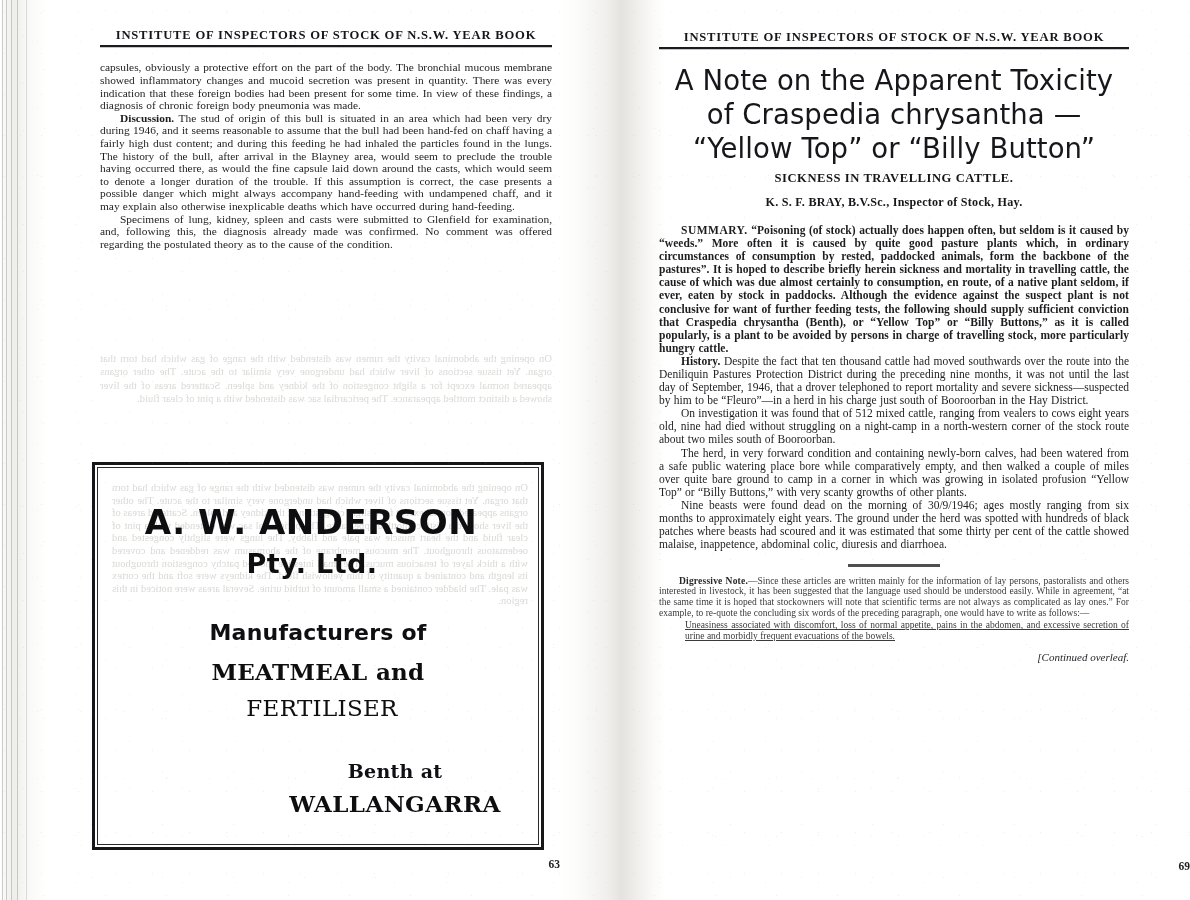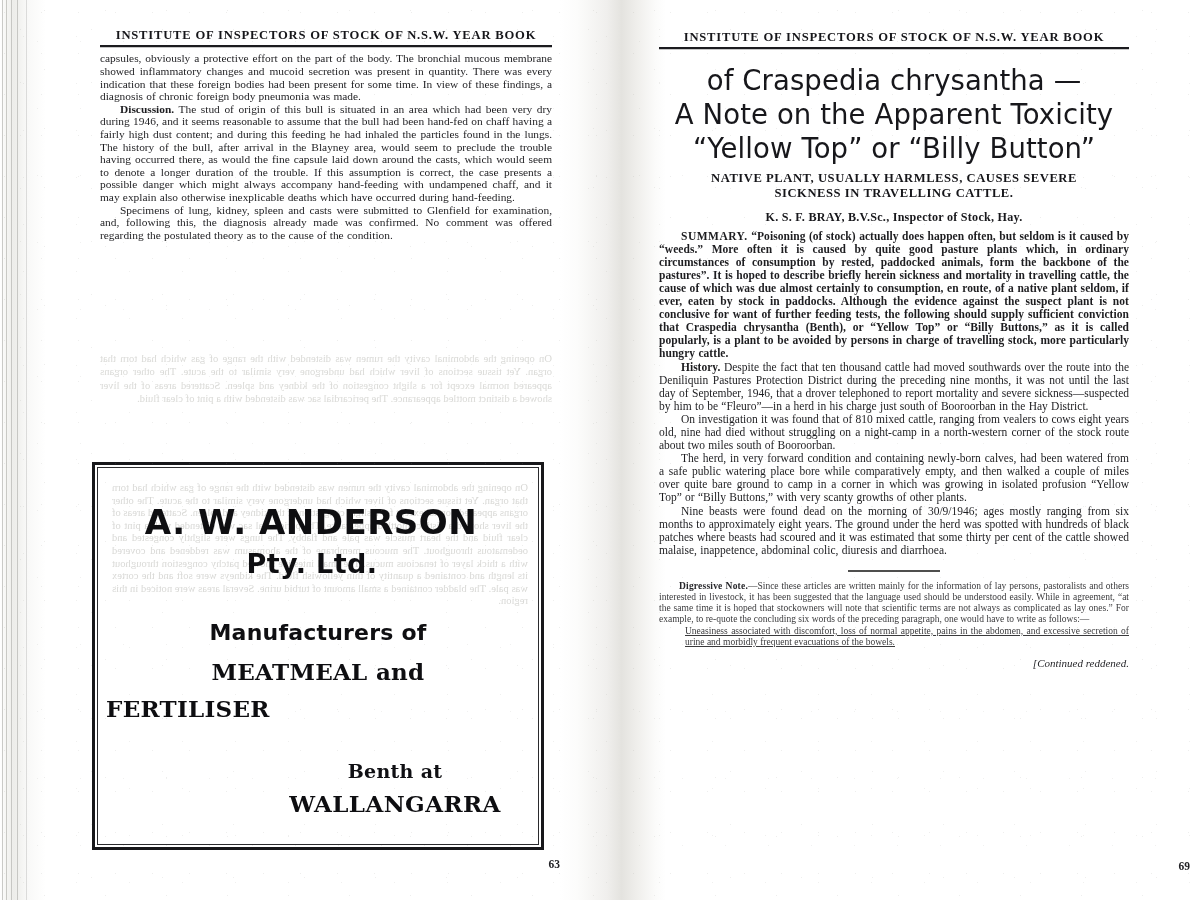--- a/index.html
+++ b/index.html
@@ -59,21 +59,21 @@
   }
   .page-left .running-head{font-size:12.6px;}
   .page-right .running-head{font-size:12.6px;}
   .head-rule{
     height:2.4px;background:#1b1b1f;margin-top:2px;
     box-shadow:0 1px 0 rgba(0,0,0,.22);
   }
 
   
   .col{
-    margin-top:5px;
+    margin-top:14px;
     font-family:"Liberation Serif", serif;
     font-size:11.4px;
     line-height:12.6px;
     text-align:justify;
     text-justify:inter-word;
     color:#1d1d20;
     word-spacing:.4px;
   }
   .col p{margin:0;text-indent:20px;}
   .col p.flush{text-indent:0;}
@@ -189,22 +189,23 @@
     position:absolute;left:0;right:0;top:190px;
     text-align:center;
     font-family:"DejaVu Serif", serif;
     font-weight:bold;
     font-size:23px;
     letter-spacing:.3px;
     color:#0e0e11;
   }
   .ad-prod2{
     position:absolute;left:8px;right:0;top:227px;
+    text-align:center;
     font-family:"DejaVu Serif", serif;
-    font-weight:bold;
+    font-weight:normal;
     font-size:23px;
     letter-spacing:.3px;
     color:#0e0e11;
   }
   .ad-works{
     position:absolute;right:28px;top:292px;
     text-align:center;
     font-family:"DejaVu Serif", serif;
     font-weight:bold;
     font-size:19px;
@@ -298,49 +299,48 @@
 
     <div class="folio">63</div>
   </div>
 
   <div class="page page-right">
     <div class="page-inner">
       <div class="running-head">INSTITUTE OF INSPECTORS OF STOCK OF N.S.W. YEAR BOOK</div>
       <div class="head-rule"></div>
 
       <div class="article-title">
+        <span class="tline">A Note on the Apparent Toxicity</span>
         <span class="tline">of Craspedia chrysantha —</span>
-        <span class="tline">A Note on the Apparent Toxicity</span>
         <span class="tline">“Yellow Top” or “Billy Button”</span>
       </div>
 
       <div class="subtitle">
-        <span>NATIVE PLANT, USUALLY HARMLESS, CAUSES SEVERE</span>
         <span>SICKNESS IN TRAVELLING CATTLE.</span>
       </div>
 
       <div class="byline">K. S. F. BRAY, B.V.Sc., Inspector of Stock, Hay.</div>
 
       <div class="col col-right">
         <p class="summary"><span class="lead">SUMMARY.</span><span> “Poisoning (of stock) actually does happen often, but seldom is it caused by “weeds.” More often it is caused by quite good pasture plants which, in ordinary circumstances of consumption by rested, paddocked animals, form the backbone of the pastures”. It is hoped to describe briefly herein sickness and mortality in travelling cattle, the cause of which was due almost certainly to consumption, en route, of a native plant seldom, if ever, eaten by stock in paddocks. Although the evidence against the suspect plant is not conclusive for want of further feeding tests, the following should supply sufficient conviction that Craspedia chrysantha (Benth), or “Yellow Top” or “Billy Buttons,” as it is called popularly, is a plant to be avoided by persons in charge of travelling stock, more particularly hungry cattle.</span></p>
         <p><span class="lead">History.</span><span> Despite the fact that ten thousand cattle had moved southwards over the route into the Deniliquin Pastures Protection District during the preceding nine months, it was not until the last day of September, 1946, that a drover telephoned to report mortality and severe sickness—suspected by him to be “Fleuro”—in a herd in his charge just south of Booroorban in the Hay District.</span></p>
-        <p><span>On investigation it was found that of 810 mixed cattle, ranging from vealers to cows eight years old, nine had died without struggling on a night-camp in a north-western corner of the stock route about two miles south of Booroorban.</span></p>
+        <p><span>On investigation it was found that of 512 mixed cattle, ranging from vealers to cows eight years old, nine had died without struggling on a night-camp in a north-western corner of the stock route about two miles south of Booroorban.</span></p>
         <p><span>The herd, in very forward condition and containing newly-born calves, had been watered from a safe public watering place bore while comparatively empty, and then walked a couple of miles over quite bare ground to camp in a corner in which was growing in isolated profusion “Yellow Top” or “Billy Buttons,” with very scanty growths of other plants.</span></p>
         <p><span>Nine beasts were found dead on the morning of 30/9/1946; ages mostly ranging from six months to approximately eight years. The ground under the herd was spotted with hundreds of black patches where beasts had scoured and it was estimated that some thirty per cent of the cattle showed malaise, inappetence, abdominal colic, diuresis and diarrhoea.</span></p>
       </div>
 
       <div class="note-rule"></div>
 
       <div class="footnote">
         <p><span class="lead">Digressive Note.</span><span>—Since these articles are written mainly for the information of lay persons, pastoralists and others interested in livestock, it has been suggested that the language used should be understood easily. While in agreement, “at the same time it is hoped that stockowners will note that scientific terms are not always as complicated as lay ones.” For example, to re-quote the concluding six words of the preceding paragraph, one would have to write as follows:—</span></p>
         <p class="flush">
             <span class="quote-block">Uneasiness associated with discomfort, loss of normal appetite, pains in the abdomen, and excessive secretion of urine and morbidly frequent evacuations of the bowels.</span>
           </p>
       </div>
 
-      <div class="continued">[Continued reddened.</div>
+      <div class="continued">[Continued overleaf.</div>
     </div>
 
     <div class="folio">69</div>
   </div>
 
   <div class="paper-noise"></div>
 </div>
 
 </body></html>

